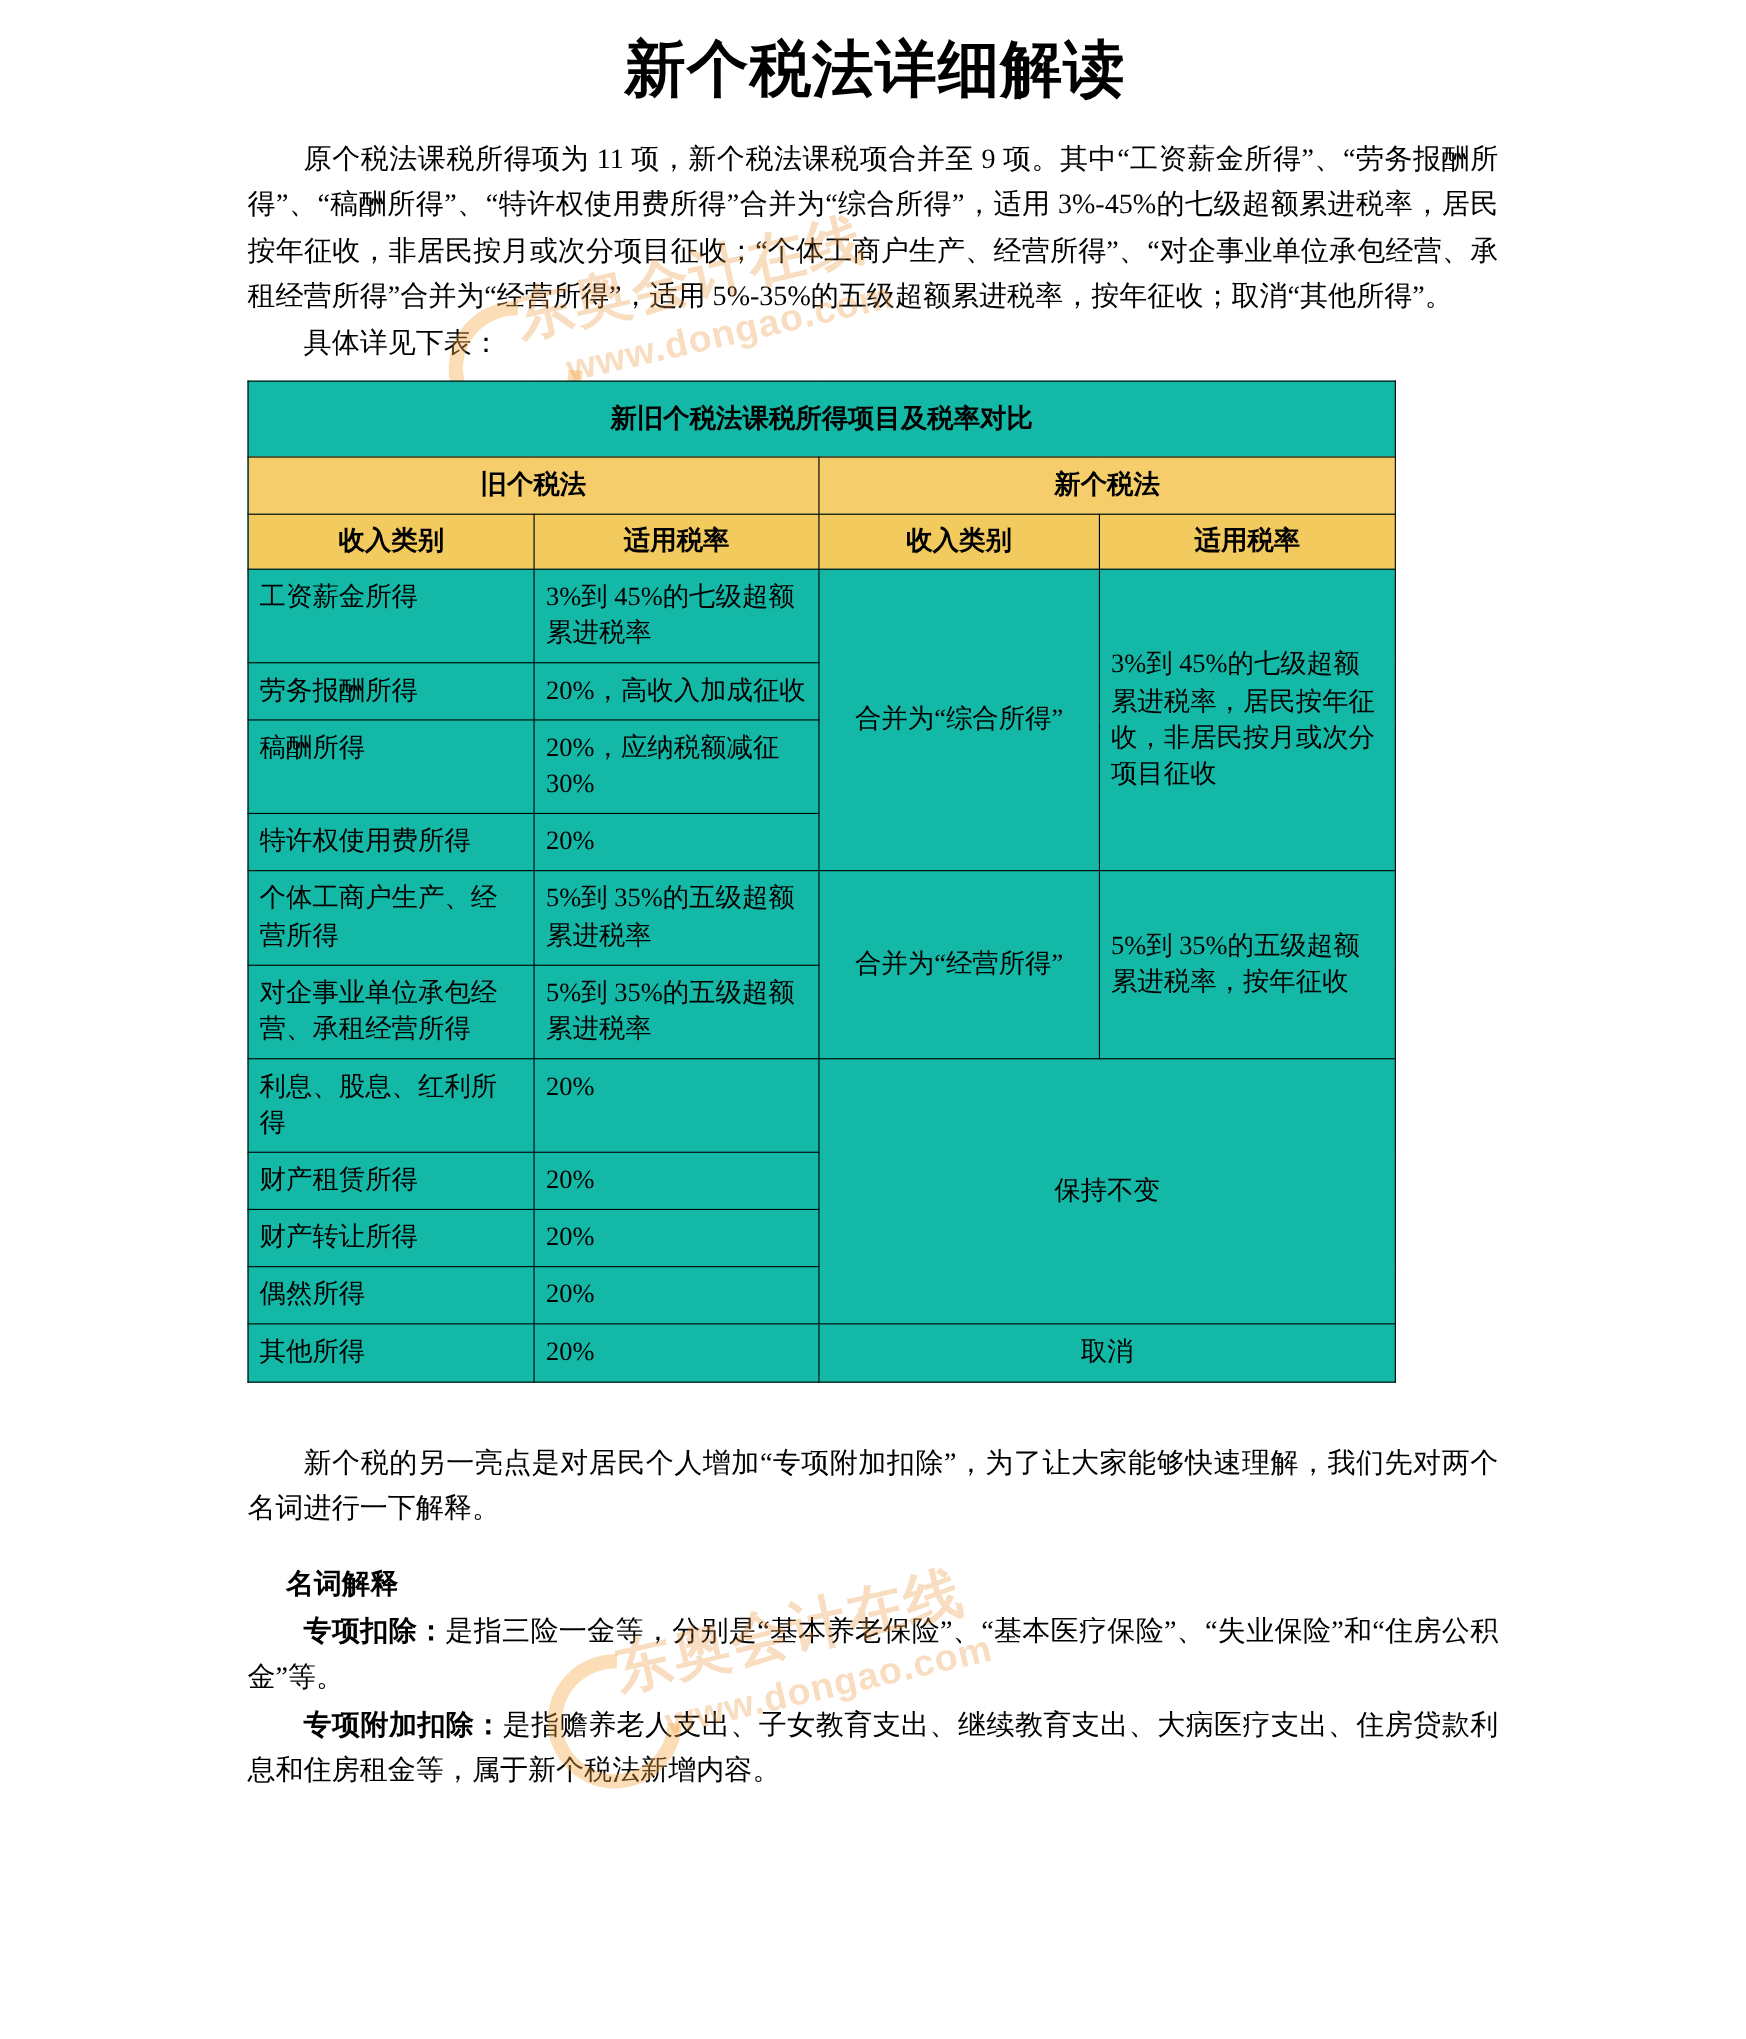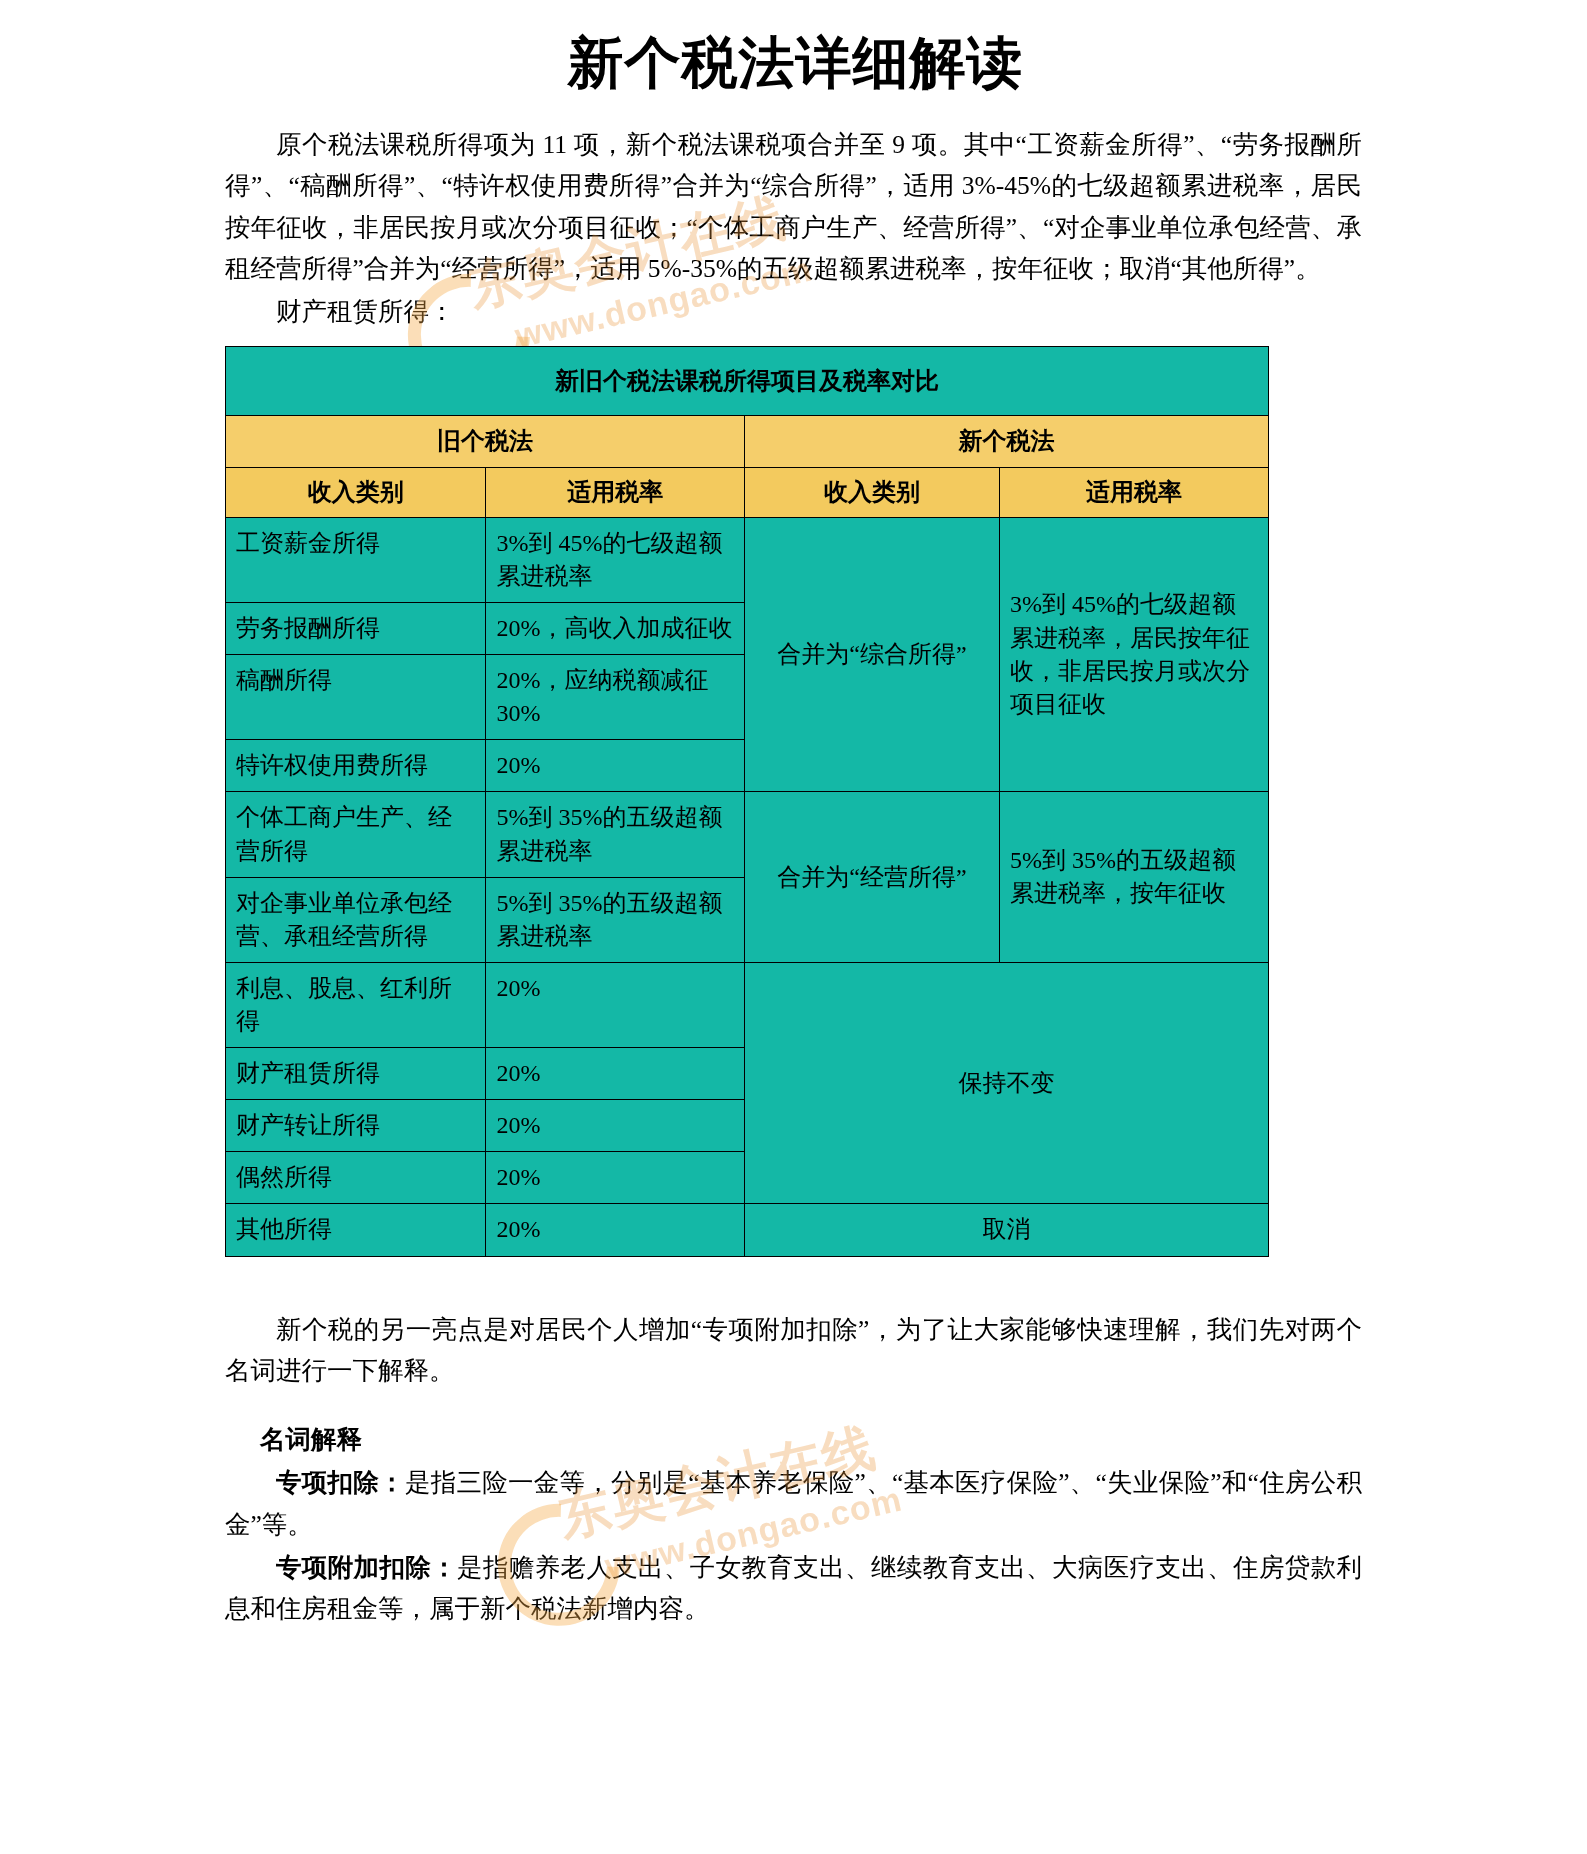--- a/index.html
+++ b/index.html
@@ -182,21 +182,21 @@
   <div class="watermark wm-3">
     <span class="wm-ring"></span>
     <span class="wm-main">东奥会计在线</span>
     <span class="wm-sub">www.dongao.com</span>
   </div>
 
   <h1 class="doc-title">新个税法详细解读</h1>
 
 
   <p class="para">原个税法课税所得项为 11 项，新个税法课税项合并至 9 项。其中“工资薪金所得”、“劳务报酬所得”、“稿酬所得”、“特许权使用费所得”合并为“综合所得”，适用 3%-45%的七级超额累进税率，居民按年征收，非居民按月或次分项目征收；“个体工商户生产、经营所得”、“对企事业单位承包经营、承租经营所得”合并为“经营所得”，适用 5%-35%的五级超额累进税率，按年征收；取消“其他所得”。</p>
-  <p class="para">财产租赁所得：</p>
+  <p class="para">具体详见下表：</p>
 
   <div class="table-wrap">
     <table class="tax-table">
       <colgroup>
         <col class="col-a">
           <col class="col-b">
           <col class="col-c">
           <col class="col-d">
       </colgroup>
       <tbody>

